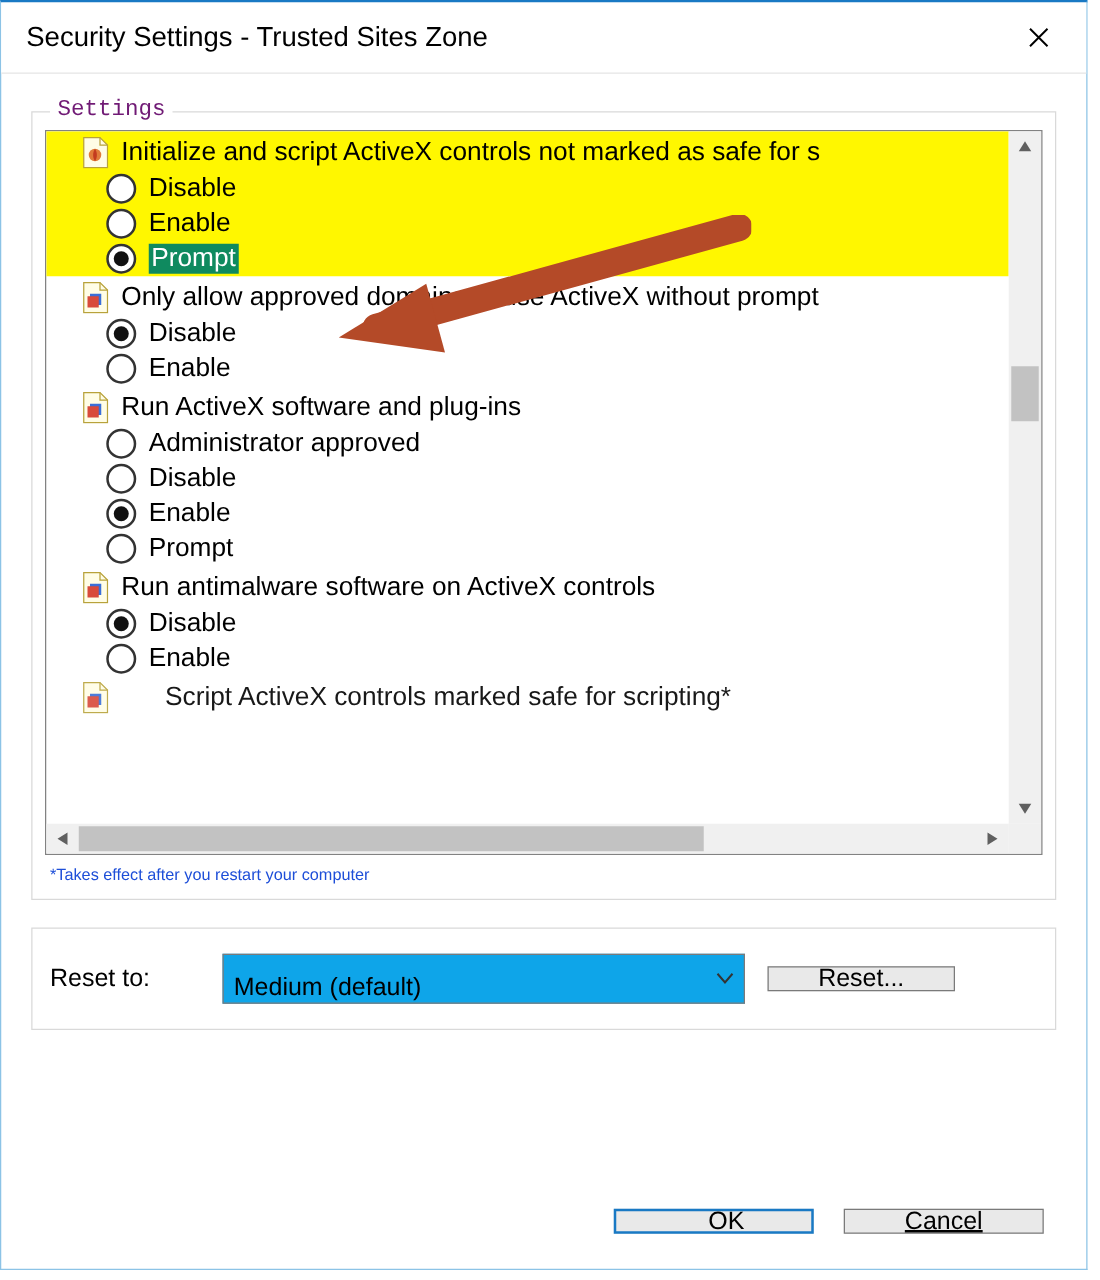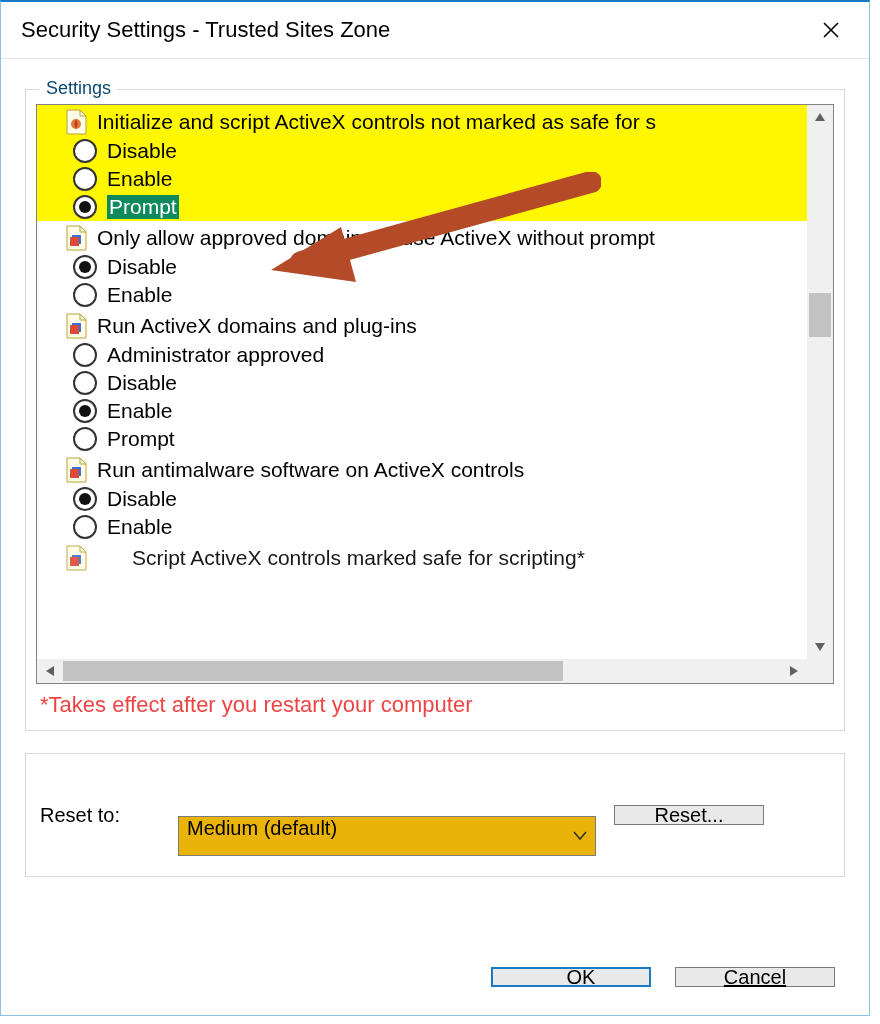--- a/index.html
+++ b/index.html
@@ -55,21 +55,22 @@
     padding: 14px 10px 12px 10px;
     margin-bottom: 22px;
   }
   .groupbox > .legend {
     position: absolute;
     top: -12px;
     left: 14px;
     padding: 0 6px;
     background: #ffffff;
     font-size: 18px;
-    color: #0c4a6e;
+    color: #701a75;
+    font-family: Liberation Mono, monospace;
   }
 
   
   .list-wrap {
     position: relative;
     border: 1px solid #828282;
     background: #ffffff;
     height: 580px;
     box-sizing: border-box;
     overflow: hidden;
@@ -94,21 +95,21 @@
     padding: 4px 0 2px 28px;
     white-space: nowrap;
   }
   .setting-header .doc-icon {
     margin-right: 10px;
     flex: none;
   }
   .radio-row {
     display: flex;
     align-items: center;
-    padding: 2px 0 2px 36px;
+    padding: 2px 0 2px 48px;
     white-space: nowrap;
   }
   .radio-row .radio {
     flex: none;
     margin-right: 10px;
   }
   .highlight-block {
     background: #fff700;
   }
   .selected-text {
@@ -206,48 +207,47 @@
   .corner {
     position: absolute;
     right: 0;
     bottom: 0;
     width: 26px;
     height: 24px;
     background: #f0f0f0;
   }
 
   .footnote {
-    font-size: 22px;
-    color: #ef4444;
+    font-size: 13px;
+    color: #1d4ed8;
     padding: 8px 0 0 4px;
   }
 
   
   .reset-row {
     display: flex;
     align-items: center;
     gap: 18px;
     padding: 6px 4px 8px 4px;
   }
   .reset-row .lbl {
     font-size: 20px;
     width: 120px;
   }
   .select {
     flex: 1;
     max-width: 400px;
     height: 38px;
     border: 1px solid #7a7a7a;
-    background: #eab308;
-    display: flex;
-    align-items: flex-start;
+    background: #0ea5e9;
+    display: flex;
+    align-items: flex-end;
     padding: 0 8px;
     position: relative;
     font-size: 20px;
-    margin-top: 42px;
   }
   .select .chev {
     position: absolute;
     right: 8px;
     top: 0;
     bottom: 0;
     display: flex;
     align-items: center;
     color: #333;
   }
@@ -351,21 +351,21 @@
             </div>
 
             <div>
               <div class="setting-header">
                 <svg class="doc-icon" viewBox="0 0 22 26">
                   <path d="M2 1 H15 L21 7 V25 H2 Z" fill="#fffde6" stroke="#b8a23a"></path>
                   <path d="M15 1 V7 H21" fill="none" stroke="#b8a23a"></path>
                   <rect x="7" y="10" width="9" height="9" fill="#3a6fd8"></rect>
                   <rect x="5" y="12" width="9" height="9" fill="#d84a3a"></rect>
                 </svg>
-                <span>Run ActiveX domains and plug-ins</span>
+                <span>Run ActiveX software and plug-ins</span>
               </div>
               <div class="radio-row">
                 <span class="radio"></span>
                 <span>Administrator approved</span>
               </div>
               <div class="radio-row">
                 <span class="radio"></span>
                 <span>Disable</span>
               </div>
               <div class="radio-row">

